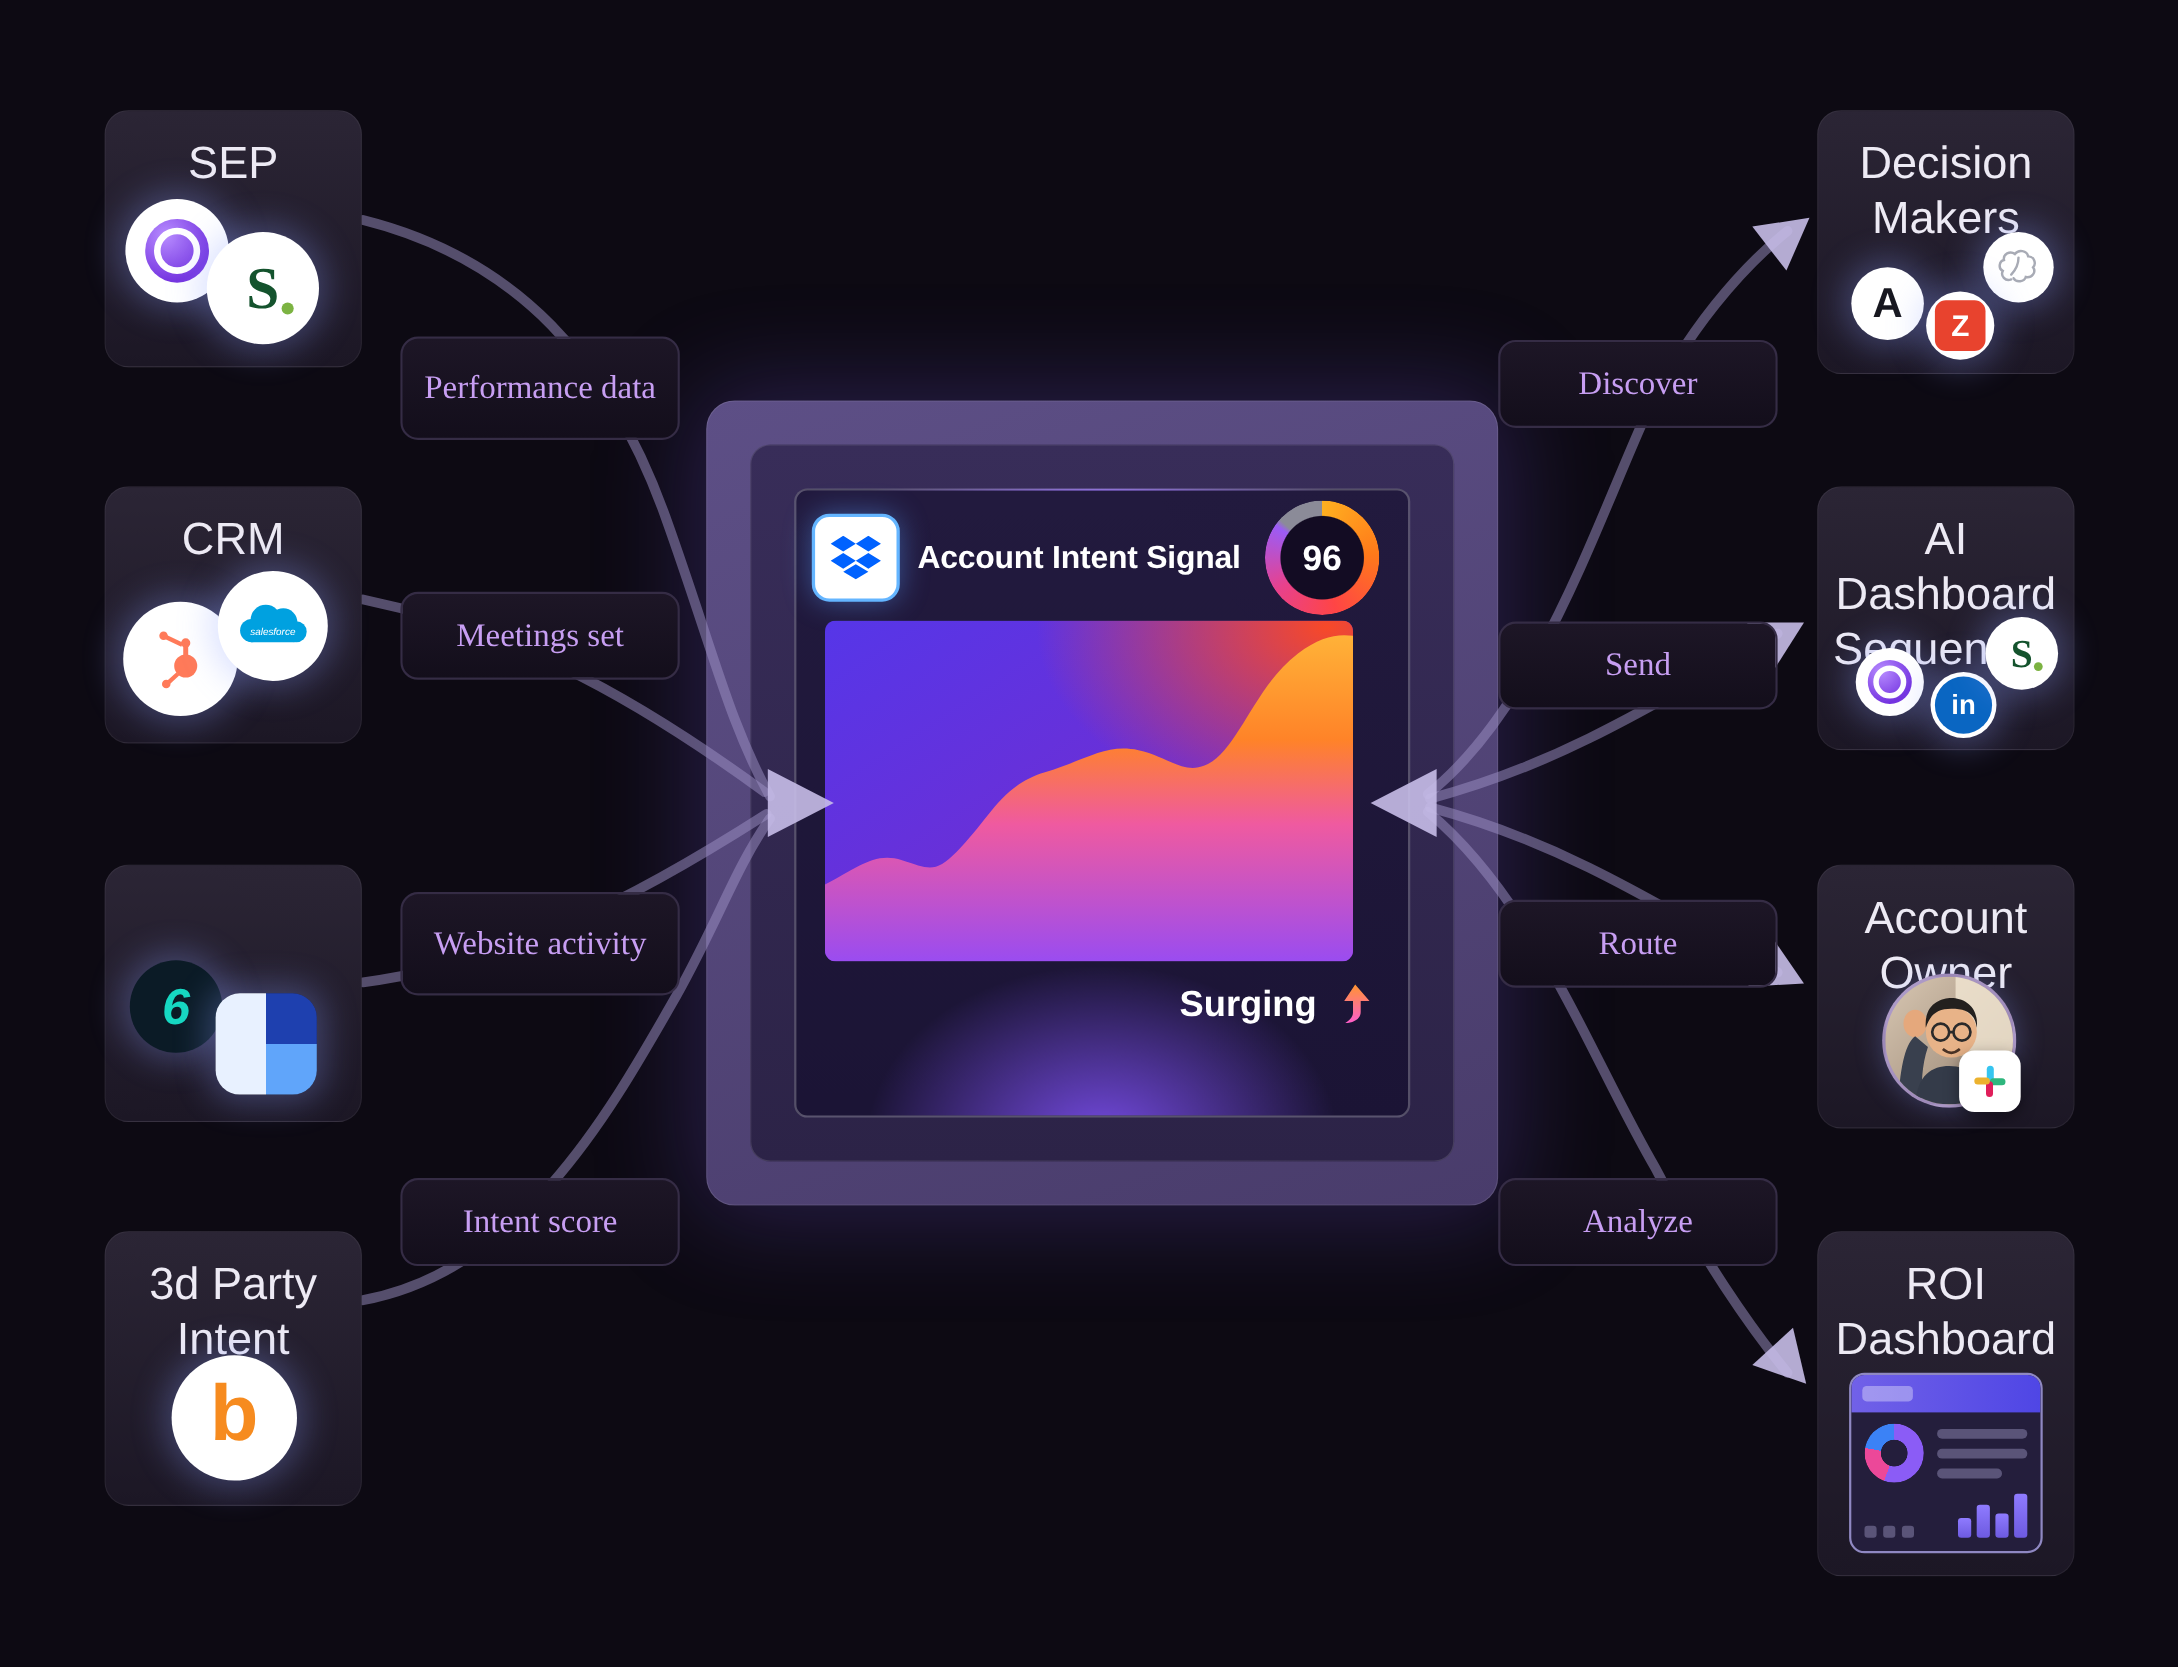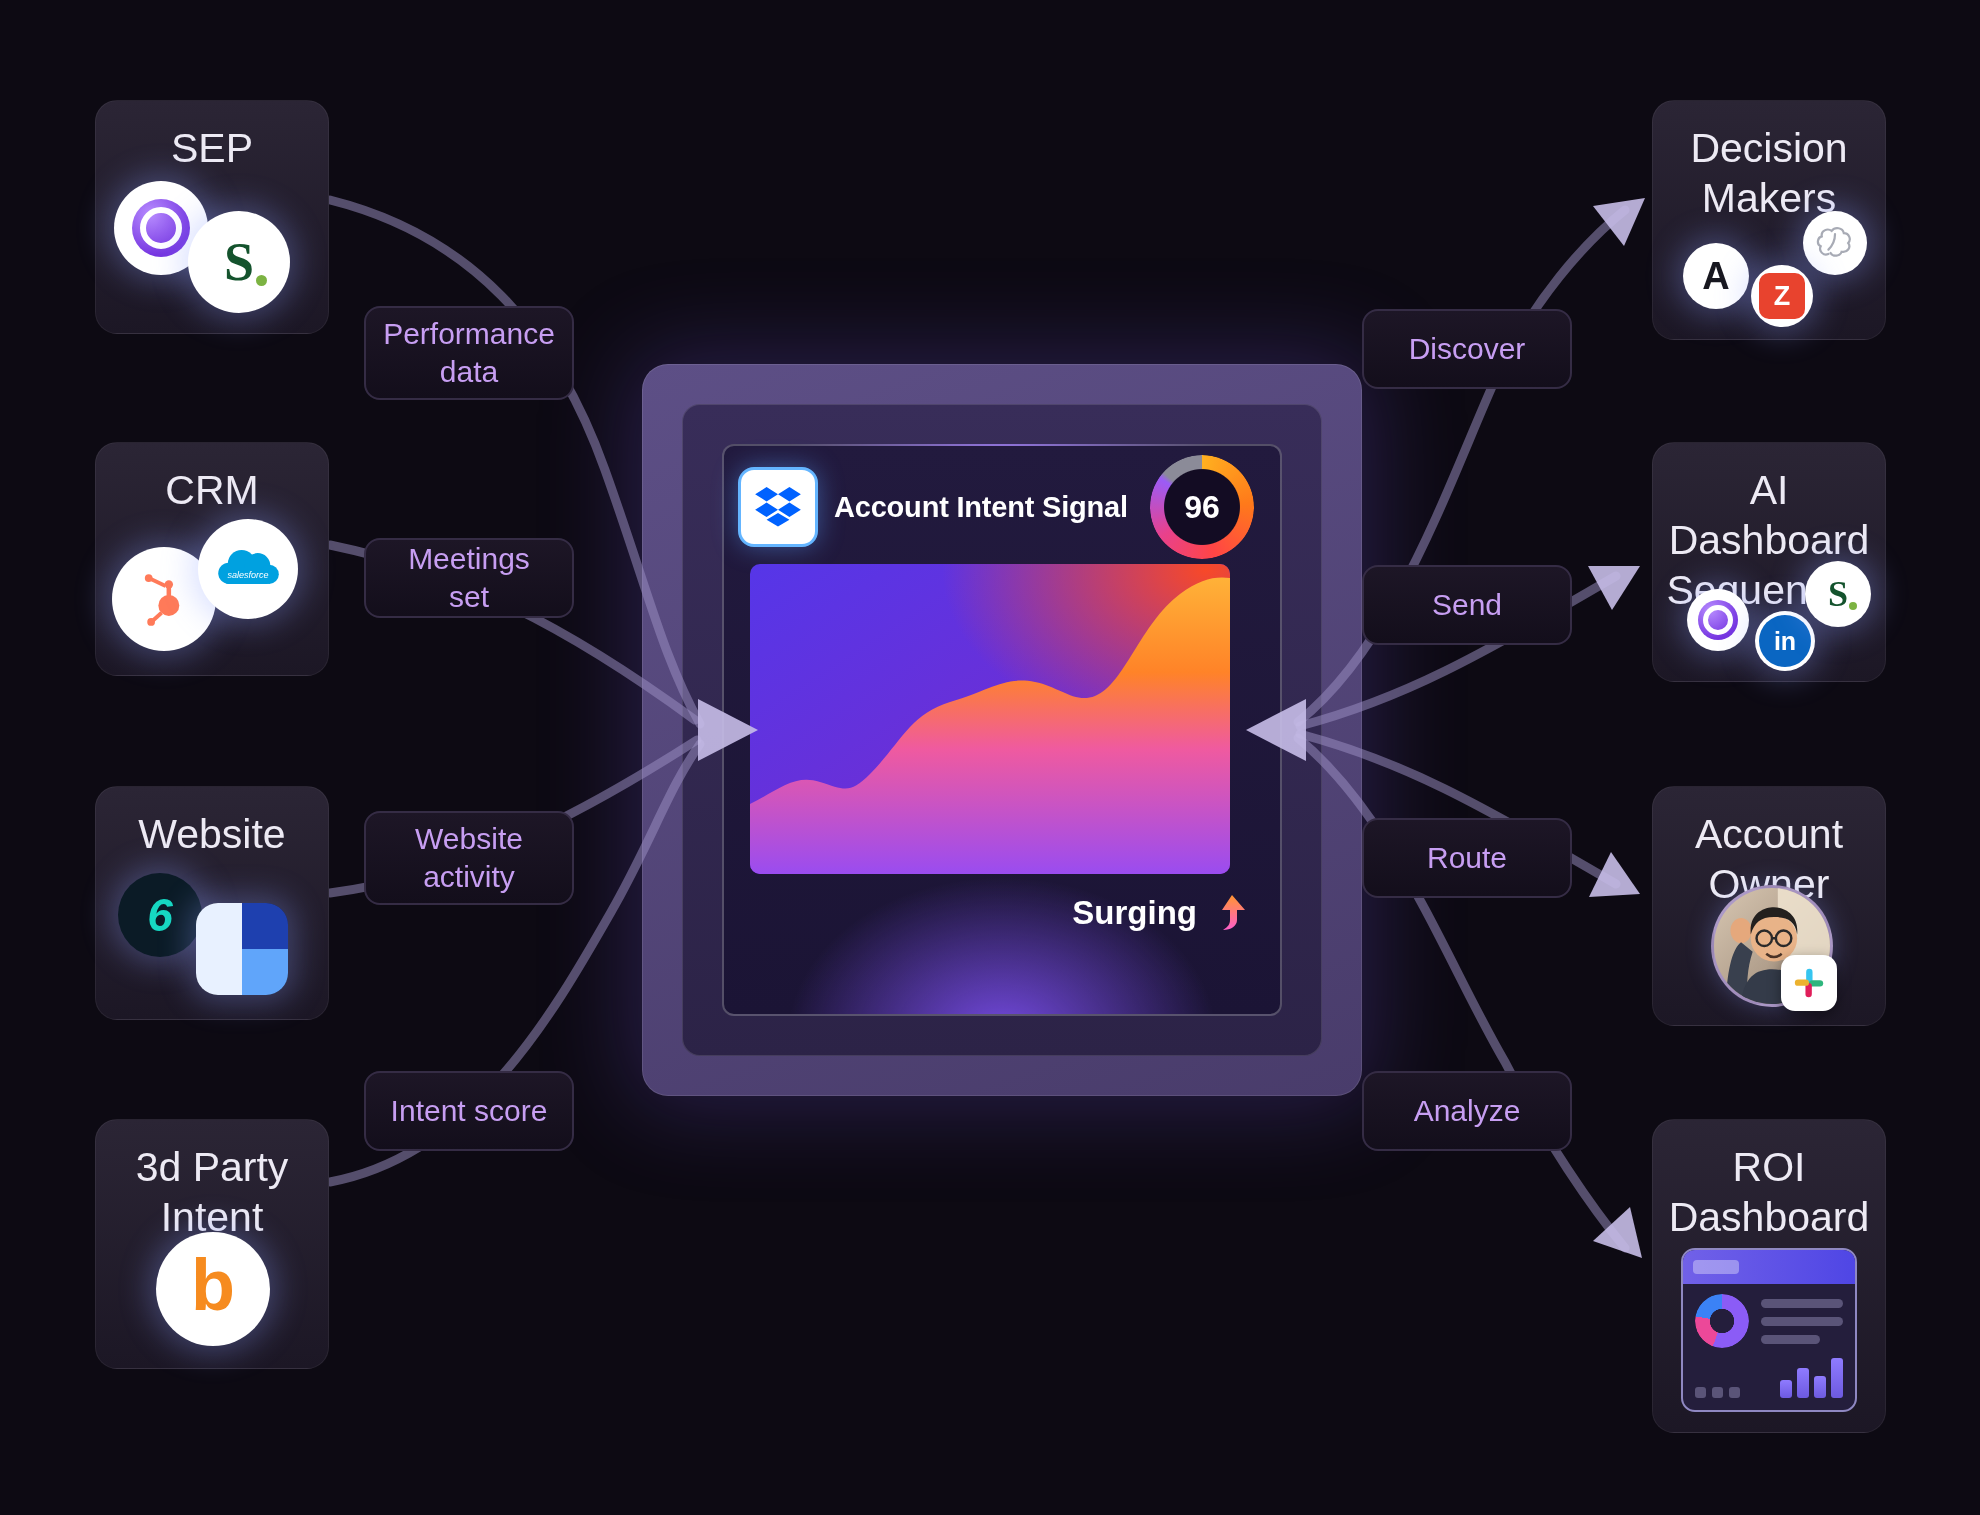--- a/index.html
+++ b/index.html
@@ -24,23 +24,23 @@
   .glyph6{color:#16d8c2;font-size:46px;font-weight:700;font-style:italic;}
   .bombora-b{color:#f68b1f;font-size:72px;font-weight:800;line-height:1;padding-bottom:8px;}
   .apollo-a{color:#17171f;font-size:38px;font-weight:800;}
   .zoom-sq{width:46px;height:46px;border-radius:10px;background:#e8432e;display:flex;align-items:center;justify-content:center;
            color:#fff;font-size:27px;font-weight:800;}
   .li-circle{width:52px;height:52px;border-radius:50%;background:#0a66c2;display:flex;align-items:center;justify-content:center;
            color:#fff;font-size:25px;font-weight:700;}
   .clearbit{background:conic-gradient(from 0deg at 50% 50%,#1e40af 0 25%,#60a5fa 25% 50%,#e8f1ff 50% 100%);}
 
   
-  .pill{position:absolute;width:210px;background:linear-gradient(180deg,#1d1626,#130e1b);
+  .pill{position:absolute;width:254px;background:linear-gradient(180deg,#1d1626,#130e1b);
         border:2px solid #352c45;border-radius:16px;display:flex;align-items:center;justify-content:center;
-        color:#c79ef2;font-size:30px;text-align:center;line-height:1.28;padding:6px 18px;box-sizing:border-box;}
+        color:#c79ef2;font-size:30px;text-align:center;line-height:1.28;padding:6px 18px;box-sizing:border-box;font-family:Liberation Serif, serif;}
 
   
   .center-outer{position:absolute;left:642px;top:364px;width:696px;height:732px;border-radius:26px;
         background:linear-gradient(160deg,#5d4f86,#493c6b);
         box-shadow:inset 0 0 0 1px rgba(255,255,255,.10),0 0 90px 12px rgba(104,76,196,.30);padding-left:24px;}
   .center-mid{position:absolute;inset:40px;border-radius:18px;background:linear-gradient(180deg,#382d59,#2c2347);
         box-shadow:inset 0 0 0 1px rgba(255,255,255,.12);}
   .center-content{position:absolute;inset:40px;border-radius:12px;border:2px solid rgba(255,255,255,.25);
         background:radial-gradient(55% 40% at 50% 104%,rgba(132,84,255,.85),rgba(132,84,255,0) 70%),
                    linear-gradient(180deg,#221a3e,#1b1435);
@@ -209,21 +209,20 @@
           <circle cx="41" cy="19" r="12"></circle>
             <circle cx="52" cy="27" r="9"></circle>
           <rect x="8" y="24" width="48" height="12" rx="6"></rect>
         </g>
         <text x="32" y="30" text-anchor="middle" font-size="8.5" font-style="italic" fill="#ffffff">salesforce</text>
       </svg>
     </div>
   </div>
 
   <div class="card" style="left:95px;top:786px;height:232px">
-    <div class="card-title">Website</div>
     <div class="badge dark-badge" style="left:22px;top:86px;width:84px;height:84px">
       <span class="glyph6">6</span>
     </div>
     <div class="sq-badge clearbit" style="left:100px;top:116px;width:92px;height:92px"></div>
   </div>
 
   <div class="card" style="left:95px;top:1119px;height:248px">
     <div class="card-title">3d Party Intent</div>
     <div class="badge" style="left:60px;top:112px;width:114px;height:114px">
       <span class="bombora-b">b</span>

